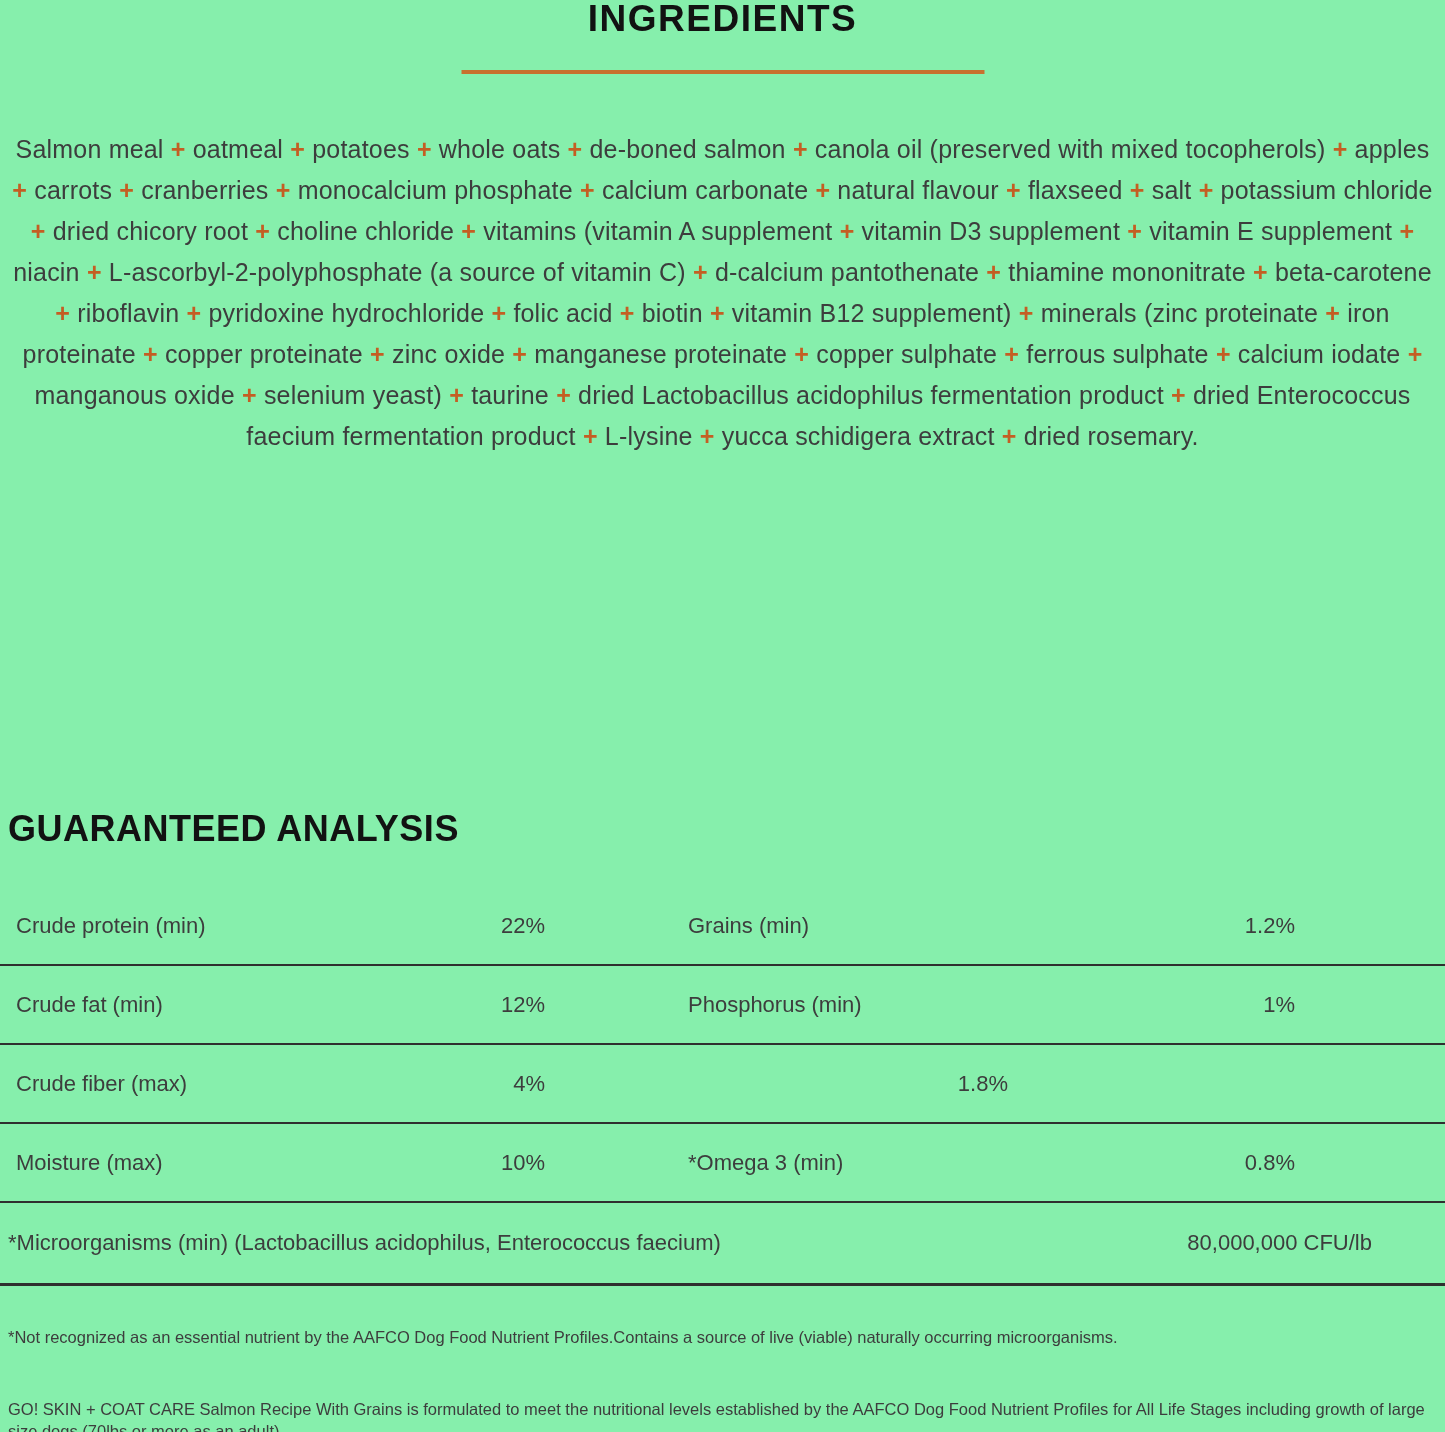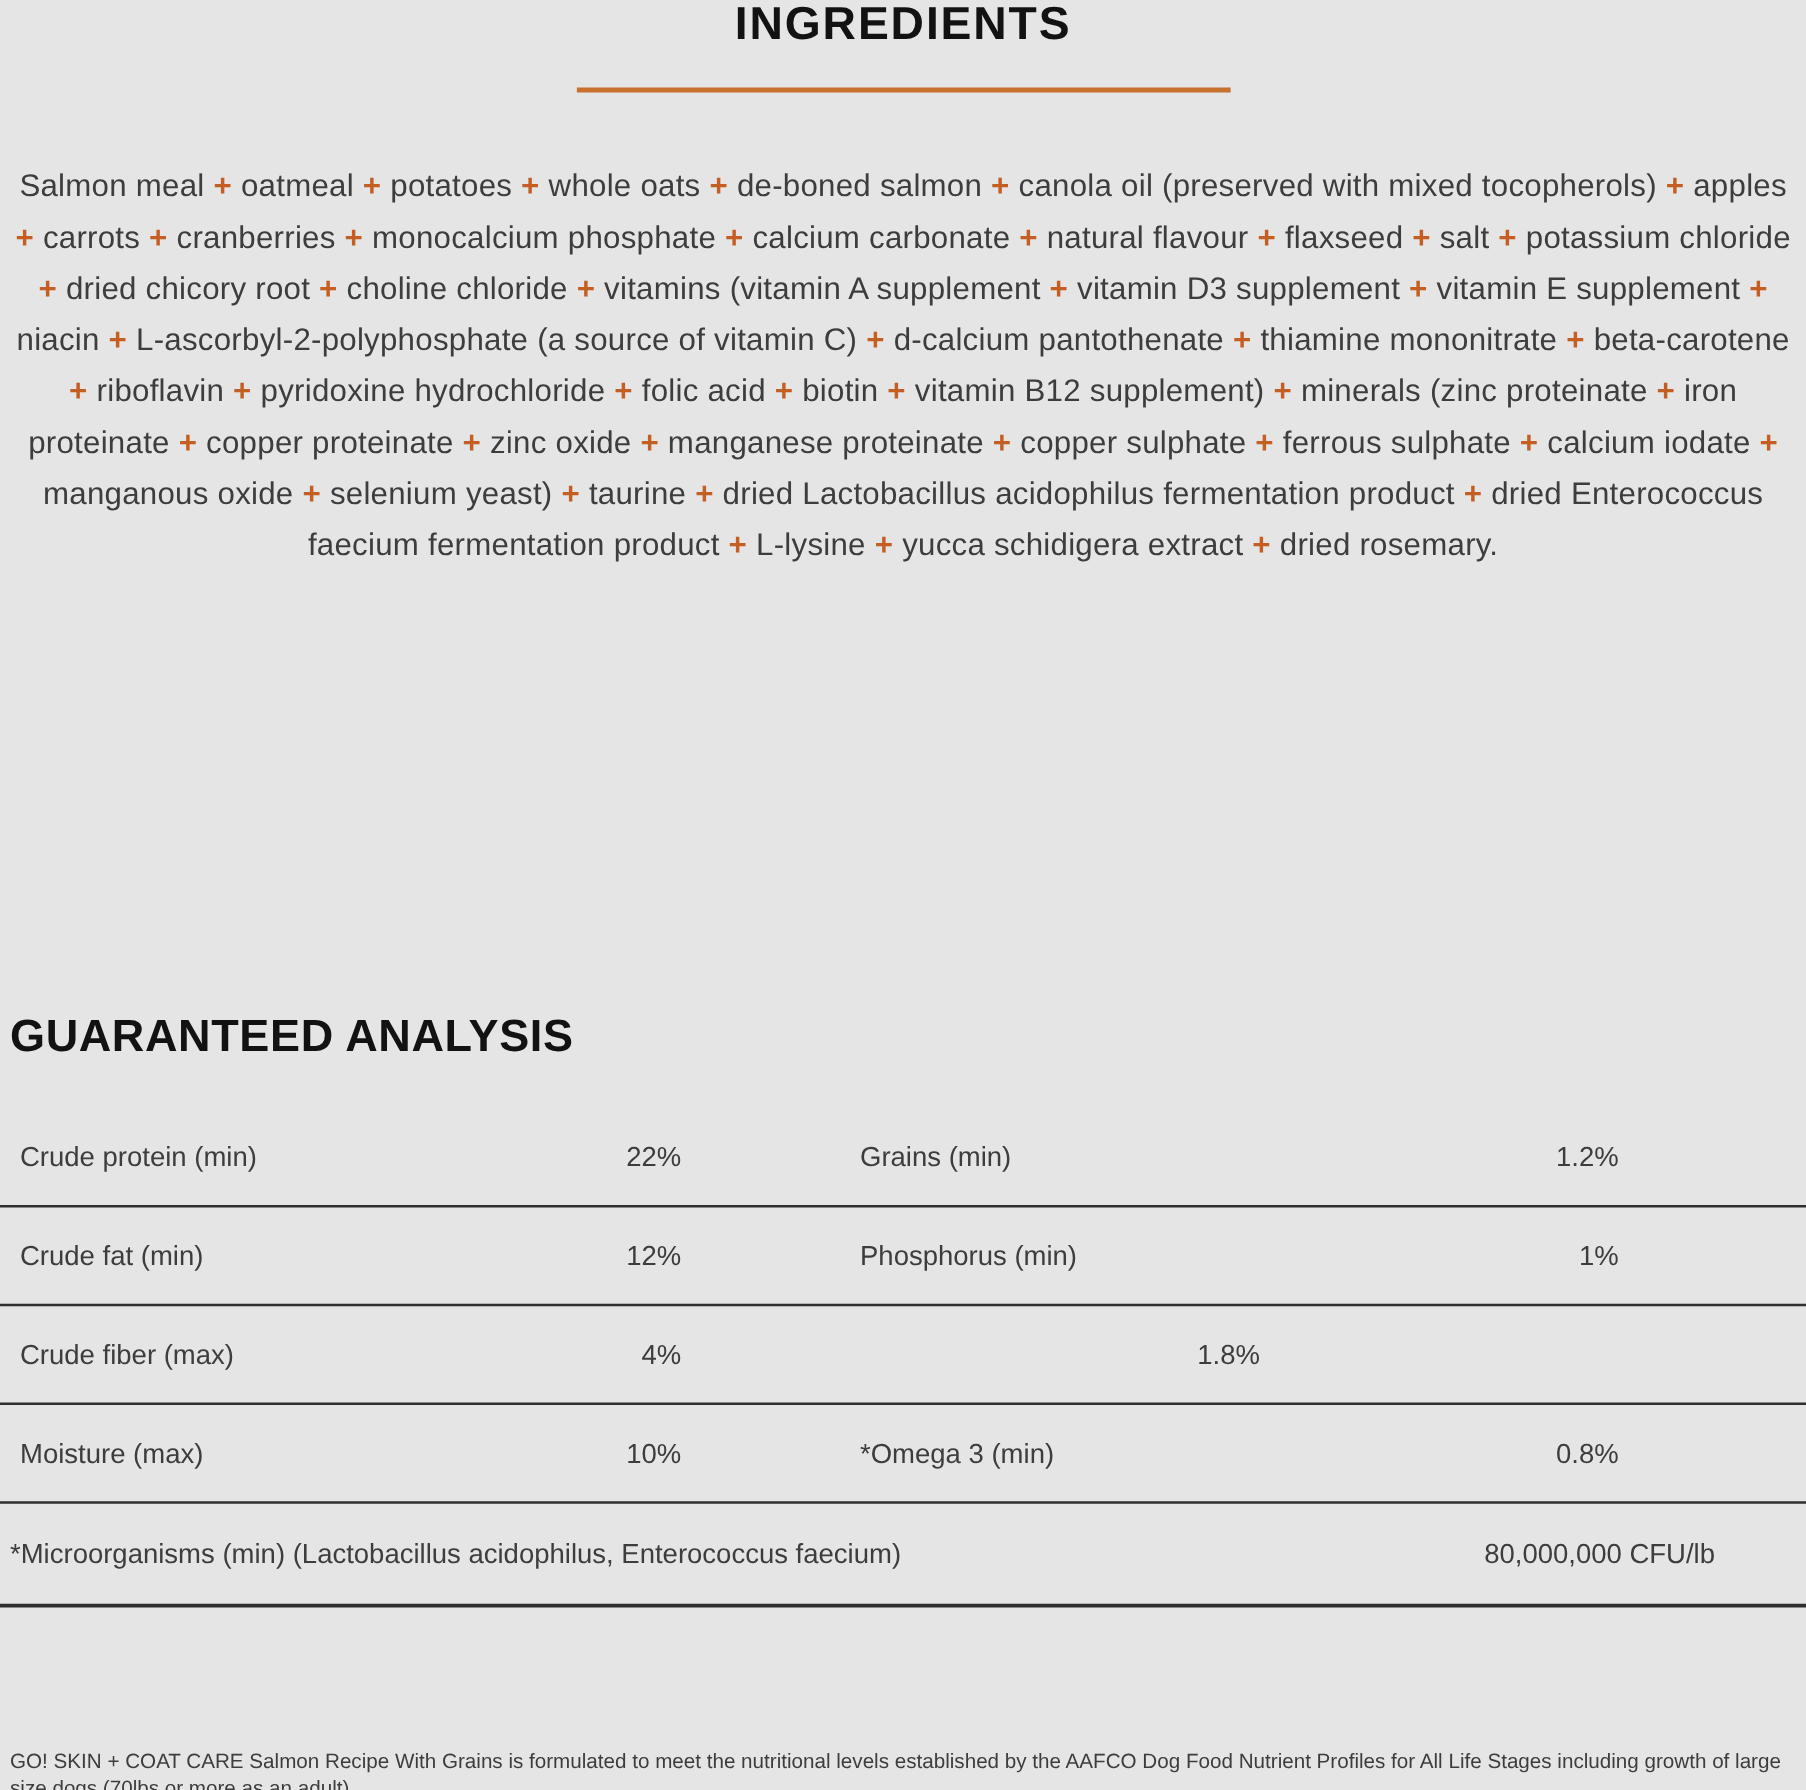--- a/index.html
+++ b/index.html
@@ -1,20 +1,20 @@
 <!DOCTYPE html>
 <html><head>
 <meta charset="utf-8">
 <style>
   html,body{margin:0;padding:0;background:#ffffff;}
   .page{
     position:relative;
     width:1445px;
     height:1432px;
-    background:#e5e5e5;
+    background:#86efac;
     font-family:"Liberation Sans", sans-serif;
     color:#3d3d3d;
     overflow:hidden;
   }
   
   .ing-title{
     position:absolute;
     top:-2px; left:0; right:0;
     text-align:center;
     font-size:37px;
@@ -148,16 +148,17 @@
         <div class="ga-spacer"></div>
         <div class="ga-label-right">*Omega 3 (min)</div>
         <div class="ga-value-right">0.8%</div>
       </div>
       <div class="ga-micro-row">
         <div>*Microorganisms (min) (Lactobacillus acidophilus, Enterococcus faecium)</div>
         <div>80,000,000 CFU/lb</div>
       </div>
     </div>
 
+  <p class="footnote-1">*Not recognized as an essential nutrient by the AAFCO Dog Food Nutrient Profiles.Contains a source of live (viable) naturally occurring microorganisms.</p>
 
   <p class="footnote-2">GO! SKIN + COAT CARE Salmon Recipe With Grains is formulated to meet the nutritional levels established by the AAFCO Dog Food Nutrient Profiles for All Life Stages including growth of large size dogs (70lbs or more as an adult).</p>
 
 </div>
 
 </body></html>

